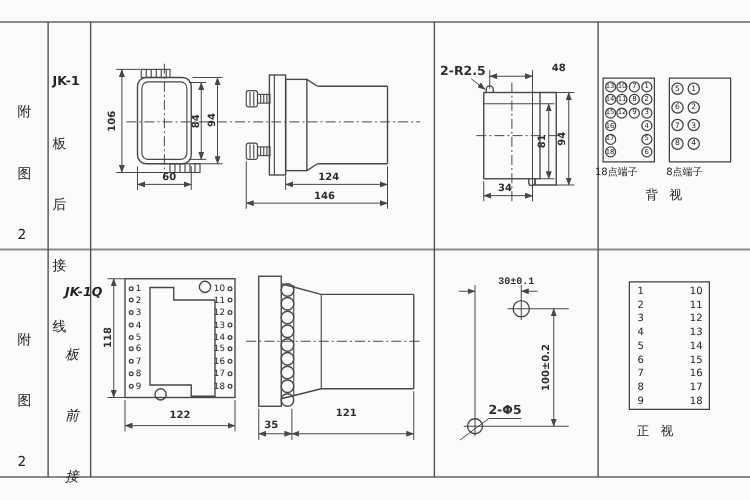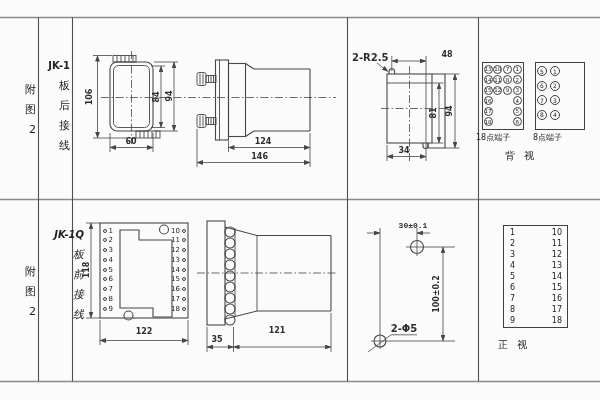--- a/index.html
+++ b/index.html
@@ -7,36 +7,36 @@
     position:relative;width:600px;height:400px;background:#fbfbfb;overflow:hidden;
     font-family:"DejaVu Sans","Liberation Sans",sans-serif;color:#2e2e2e;
   }
   svg{position:absolute;left:0;top:0;}
   .dim{
     position:absolute;font-size:8px;font-weight:600;color:#2e2e2e;
     text-align:center;line-height:10px;white-space:nowrap;
   }
   .rot{transform:rotate(-90deg);}
   .note{font-size:10px;}
-  .vtext{position:absolute;display:flex;flex-direction:column;align-items:flex-end;}
+  .vtext{position:absolute;display:flex;flex-direction:column;align-items:flex-start;gap:29px;}
   .vtext span{line-height:20px;font-size:11px;color:#222;text-align:center;}
   .vtext .code{font-size:10px;font-weight:600;line-height:12px;margin-bottom:4px;white-space:nowrap;}
   .tbox{position:absolute;border:1.2px solid #3f3f3f;background:#fbfbfb;box-sizing:border-box;}
   .vcol{position:absolute;display:flex;flex-direction:column;}
   .tc{
     box-sizing:border-box;border:1px solid #3f3f3f;border-radius:50%;
     display:flex;align-items:center;justify-content:center;
     color:#222;background:#fbfbfb;
   }
   .tc18{width:9px;height:9px;font-size:5.5px;}
   .tc8{width:10px;height:10px;font-size:6px;}
   .gap18{gap:1.6px;}
   .gap8{gap:4.5px;}
   .caption{position:absolute;font-size:8px;color:#222;text-align:left;white-space:nowrap;}
-  .viewlabel{position:absolute;font-size:10px;color:#222;text-align:left;letter-spacing:3px;white-space:nowrap;}
+  .viewlabel{position:absolute;font-size:10px;color:#222;text-align:center;letter-spacing:3px;white-space:nowrap;}
   .termcol{position:absolute;display:flex;flex-direction:column;justify-content:space-between;}
   .trow{display:flex;align-items:center;gap:2px;font-size:7px;line-height:8px;color:#222;}
   .trow.r{justify-content:flex-end;}
   .dot{width:4px;height:4px;border:0.9px solid #3f3f3f;border-radius:50%;box-sizing:border-box;flex:0 0 auto;}
   .numcol{position:absolute;display:flex;flex-direction:column;font-size:8px;line-height:11px;color:#222;}
   .numcol.right{text-align:right;}
 </style>
 </head>
 <body>
 
@@ -253,21 +253,21 @@
     <span class="code">JK-1Q</span>
     <span>板</span>
     <span>前</span>
     <span>接</span>
     <span>线</span>
   </div>
 
   <div class="dim rot" style="left:75px;top:92px;width:30px;">106</div>
   <div class="dim rot" style="left:142px;top:92px;width:30px;">84</div>
   <div class="dim rot" style="left:155px;top:91px;width:30px;">94</div>
-  <div class="dim" style="left:121px;top:137px;width:20px;">60</div>
+  <div class="dim" style="left:121px;top:137px;width:20px;text-align:right;">60</div>
   <div class="dim" style="left:248px;top:137px;width:30px;text-align:center;">124</div>
   <div class="dim" style="left:238px;top:152px;width:30px;text-align:right;">146</div>
   <div class="dim note" style="left:352px;top:53px;width:32px;">2-R2.5</div>
   <div class="dim" style="left:414px;top:50px;width:20px;margin-left:23px;">48</div>
   <div class="dim rot" style="left:419px;top:108px;width:30px;">81</div>
   <div class="dim rot" style="left:435px;top:106px;width:30px;">94</div>
   <div class="dim" style="left:394px;top:146px;width:20px;">34</div>
 
   <div class="dim rot" style="left:72px;top:265px;width:30px;">118</div>
   <div class="dim" style="left:129px;top:327px;width:30px;">122</div>

